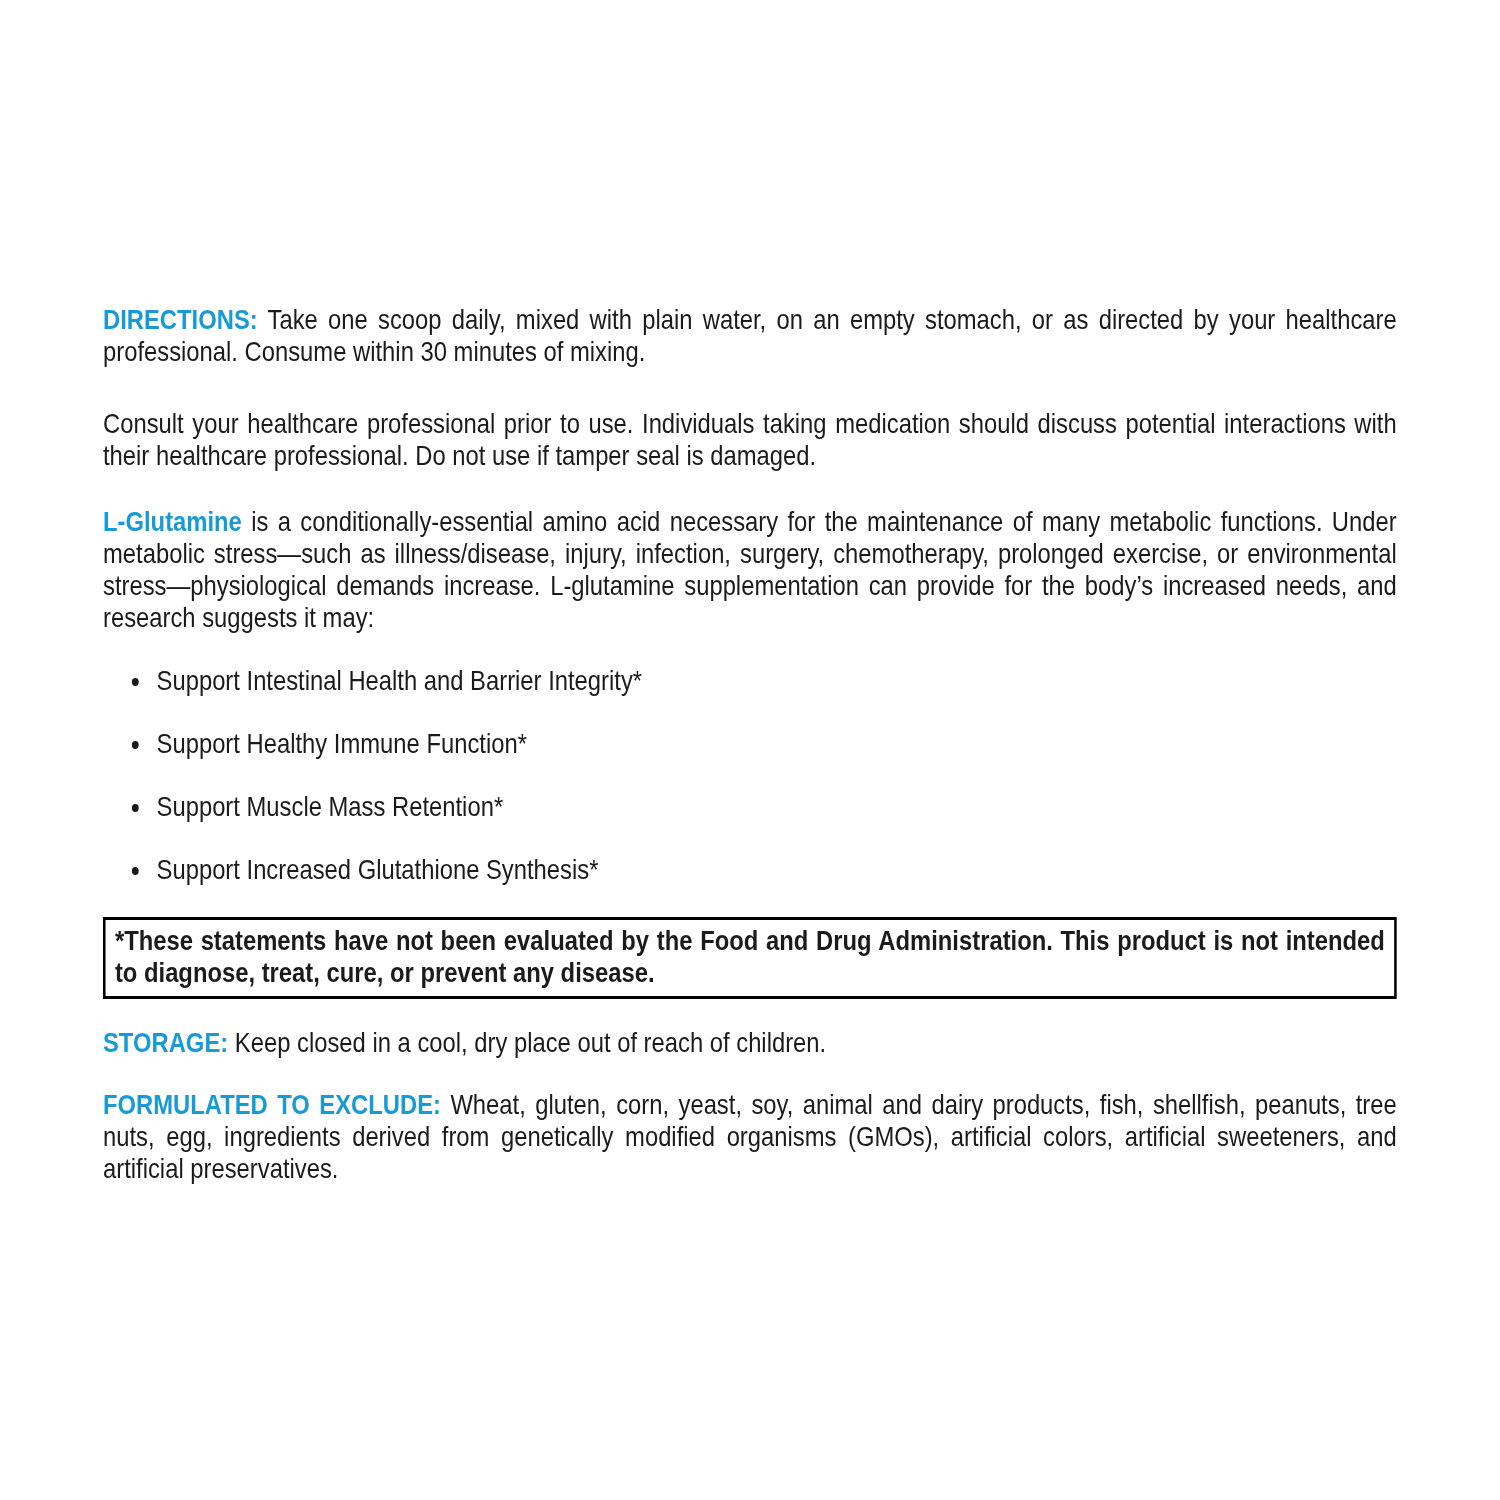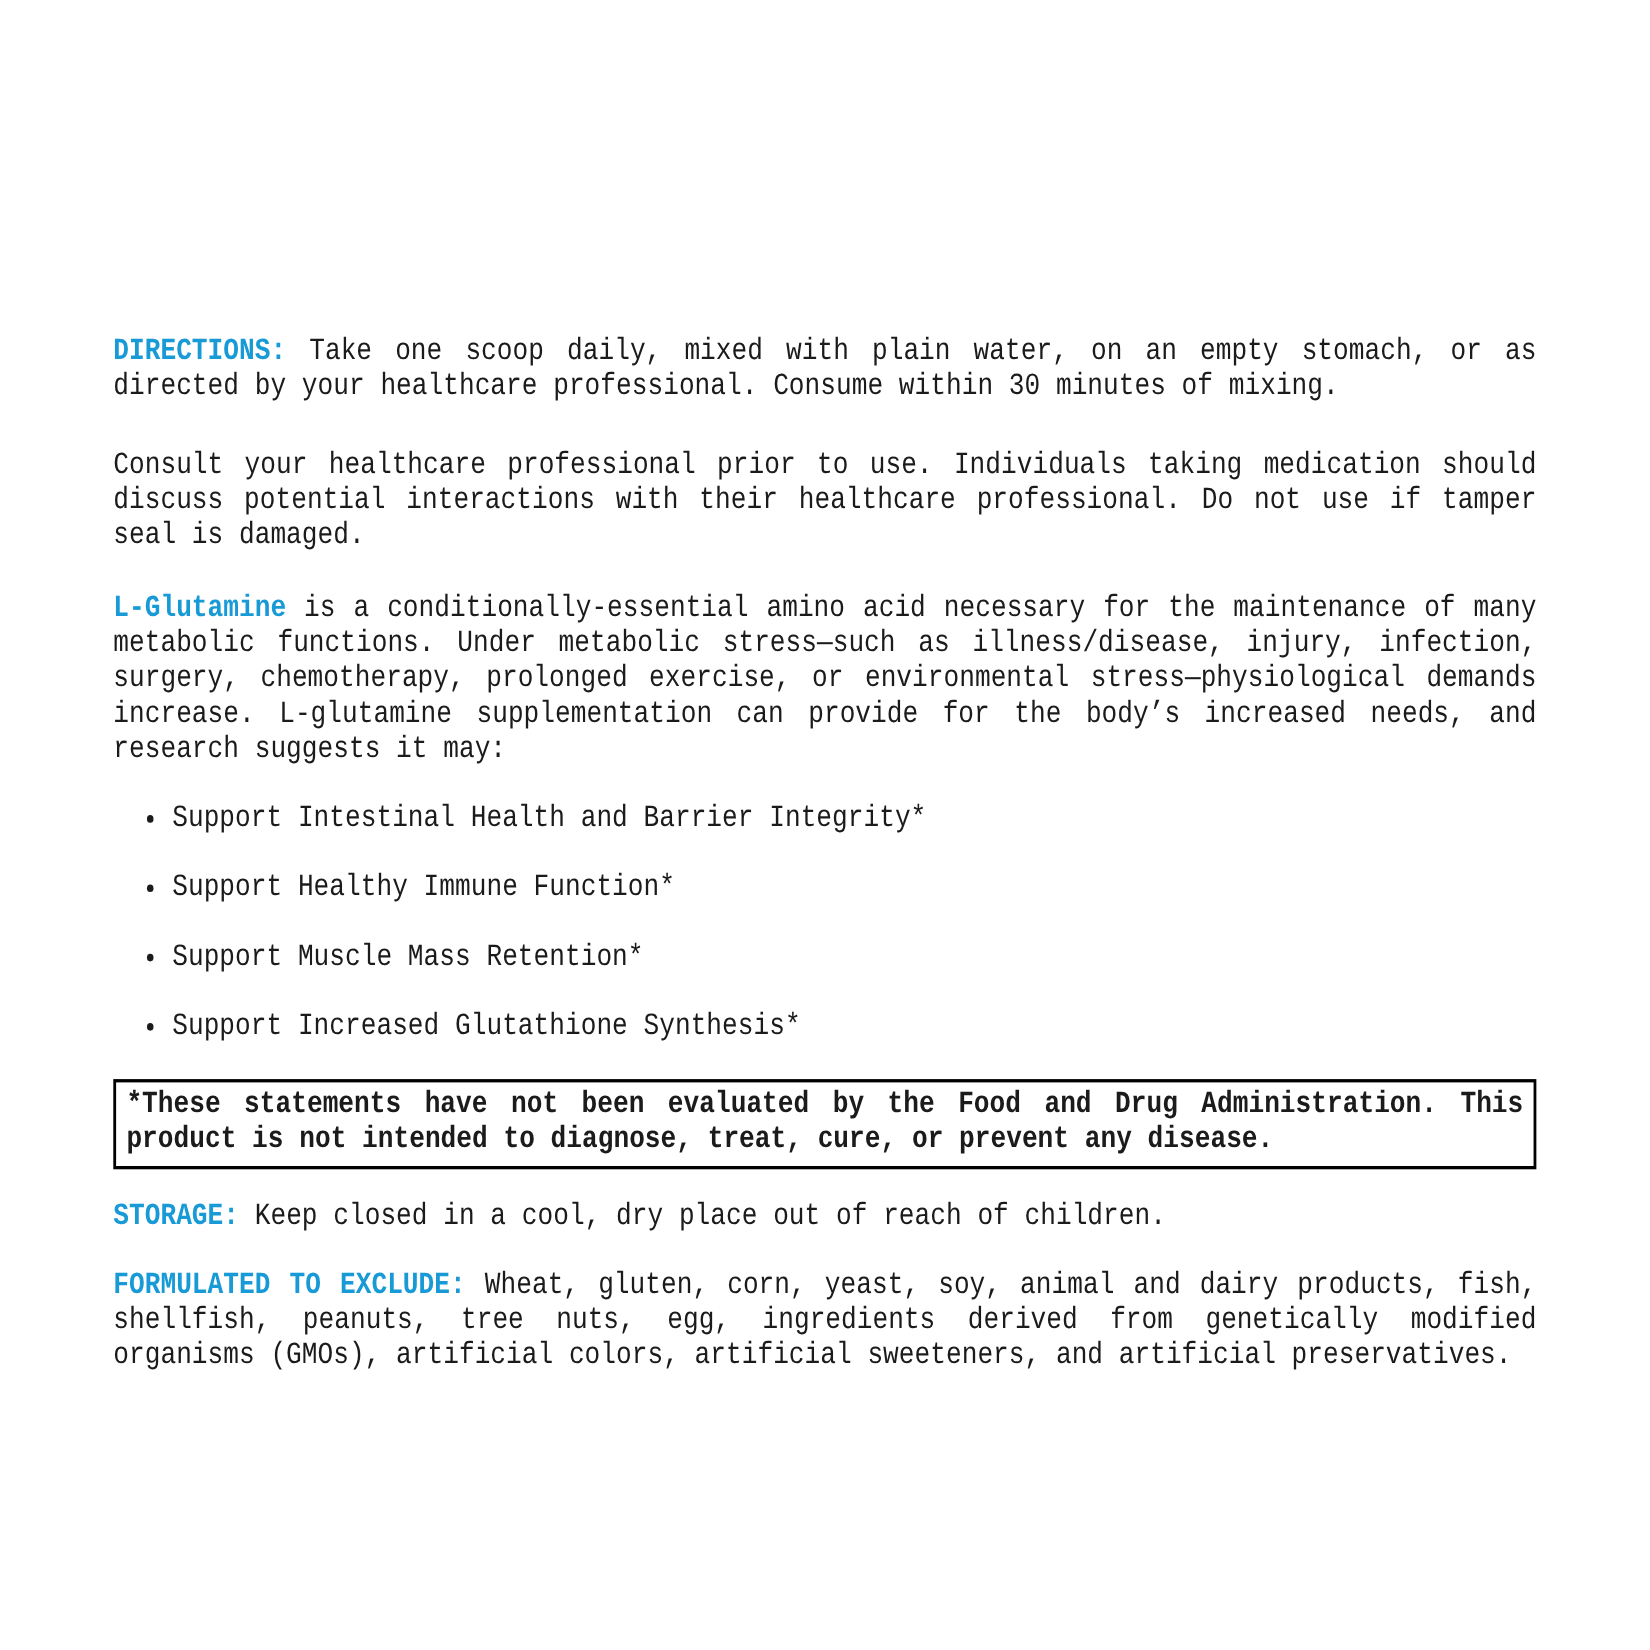--- a/index.html
+++ b/index.html
@@ -12,21 +12,21 @@
     width:1500px;
     height:1500px;
     background:#ffffff;
     overflow:hidden;
   }
   .page{
     position:relative;
     width:1396px;
     height:1500px;
     background:#ffffff;
-    font-family:Liberation Mono, monospace;
+    font-family:Liberation Sans, sans-serif;
     color:var(--ink);
   }
   .content{
     position:absolute;
     left:103px;
     top:304px;
     width:1522px;
     transform:scaleX(0.85);
     transform-origin:left top;
     font-size:28px;

